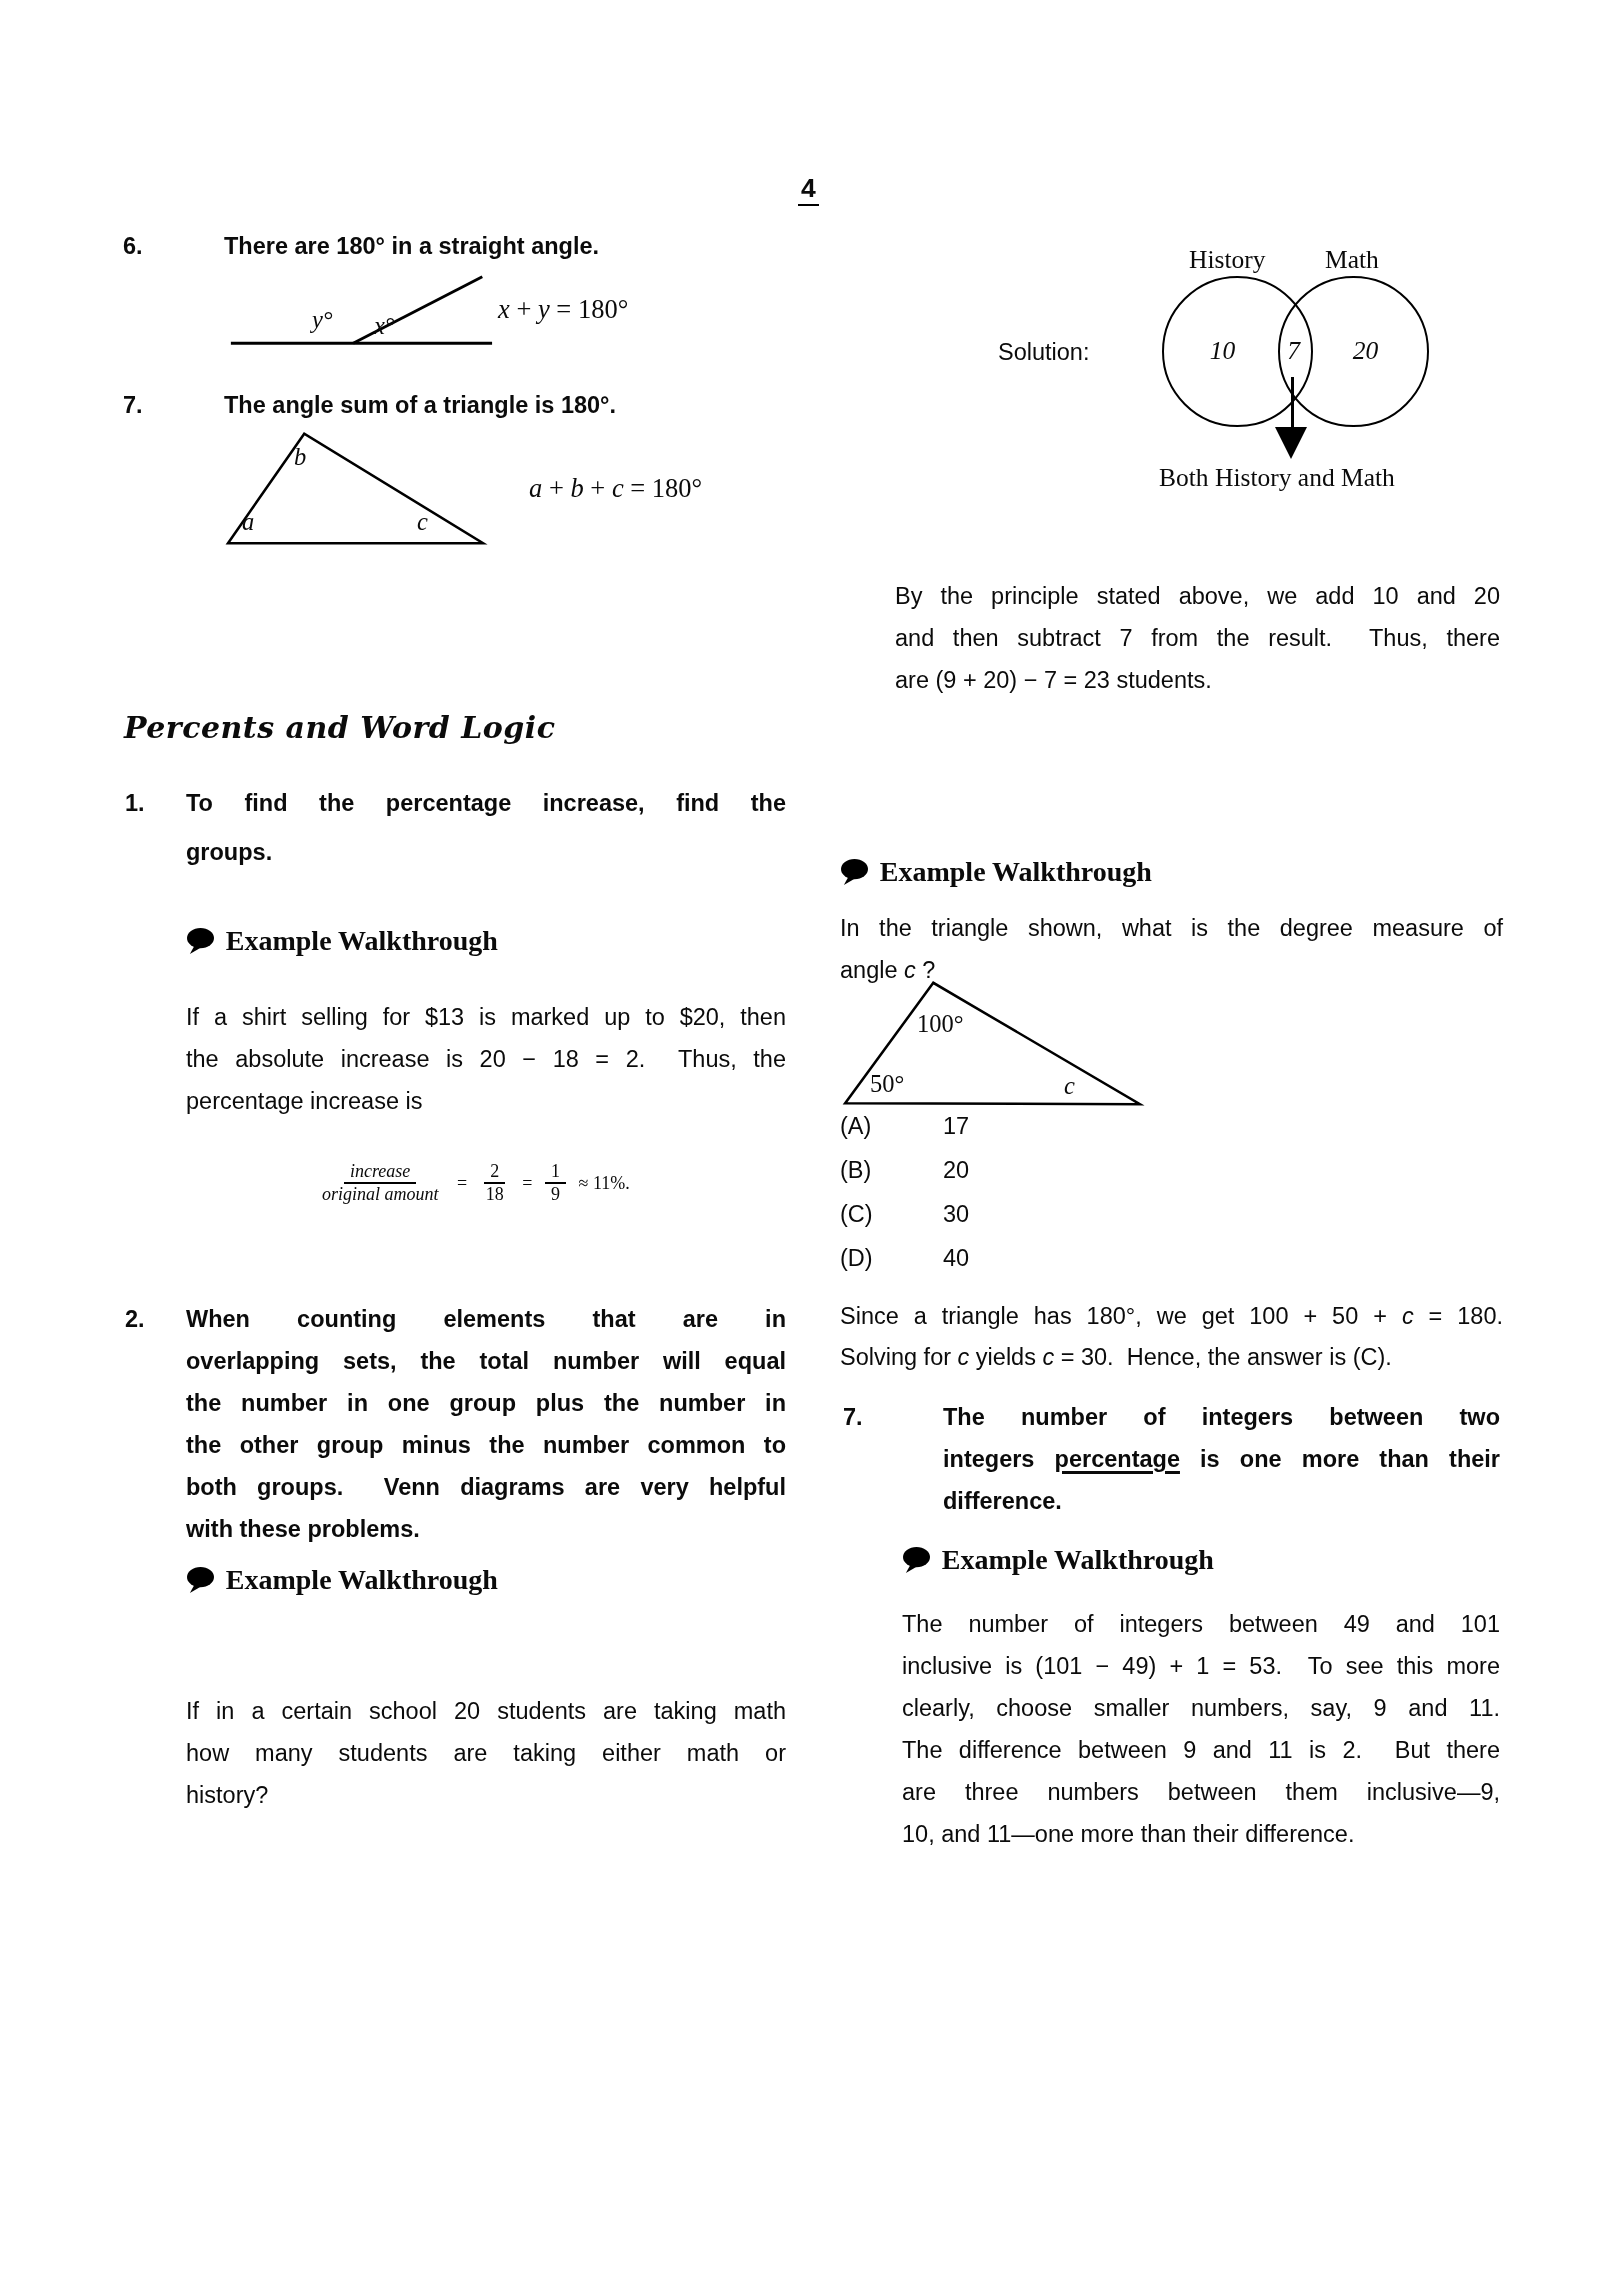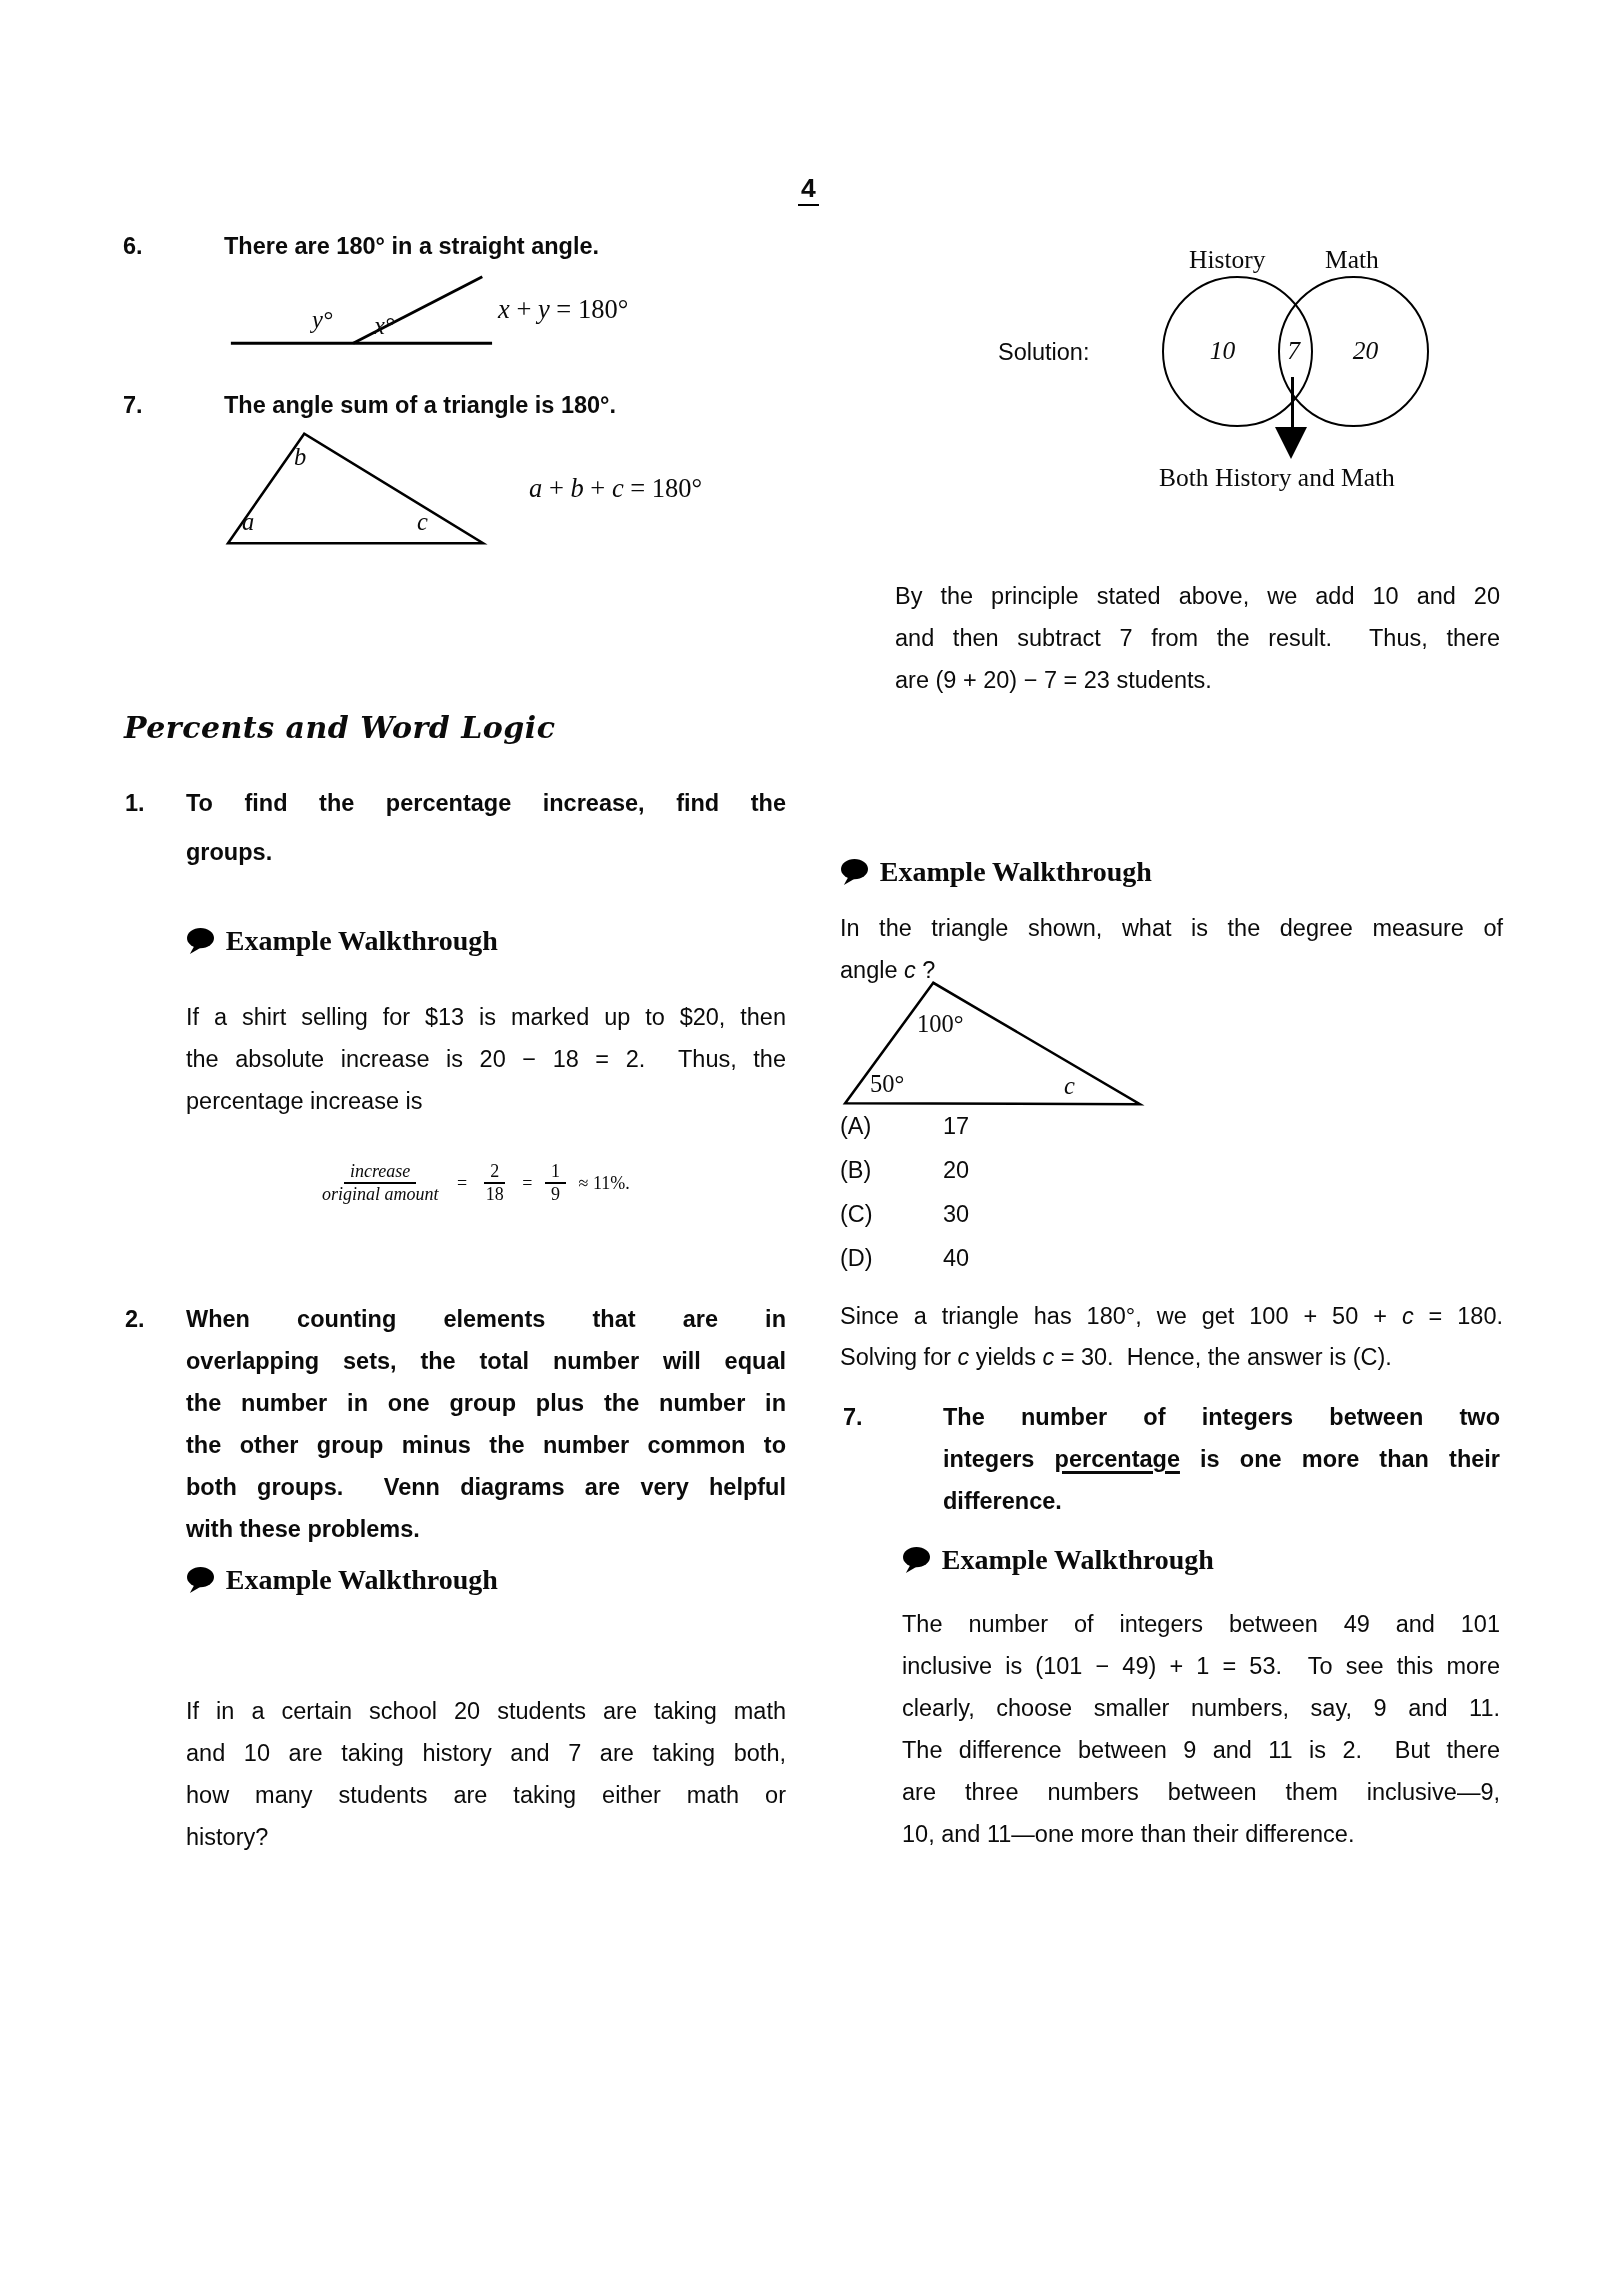--- a/index.html
+++ b/index.html
@@ -126,21 +126,20 @@
   <div class="abs ew" style="left:186px;top:1564px;">
     <svg width="29" height="28" viewBox="0 0 30 29">
       <ellipse cx="15" cy="11.5" rx="14" ry="10.5" fill="#000"></ellipse>
       <polygon points="9,19 4,28 16,21" fill="#000"></polygon>
     </svg>
     <span>Example Walkthrough</span>
   </div>
 
   <div class="abs para" style="left:186px;top:1662px;width:600px;margin-top:28px;">
     <div class="jl">If in a certain school 20 students are taking math</div>
-    <div class="jl">and 10 are taking history and 7 are taking both,</div>
     <div class="jl">how many students are taking either math or</div>
     <div class="ll">history?</div>
   </div>
 
   <div class="abs venn-lbl" style="left:1189px;top:245px;">History</div>
   <div class="abs venn-lbl" style="left:1325px;top:245px;">Math</div>
   <div class="abs" style="left:998px;top:339px;font-size:23.5px;">Solution:</div>
   <div class="venn-circle" style="left:1162px;top:276px;"></div>
   <div class="venn-circle" style="left:1278px;top:276px;"></div>
   <div class="venn-num" style="left:1203px;top:336px;width:39px;">10</div>

